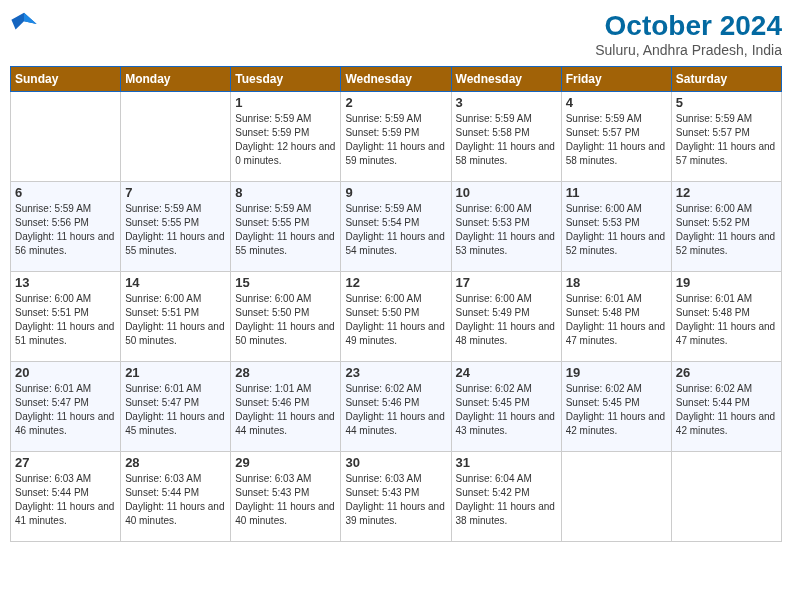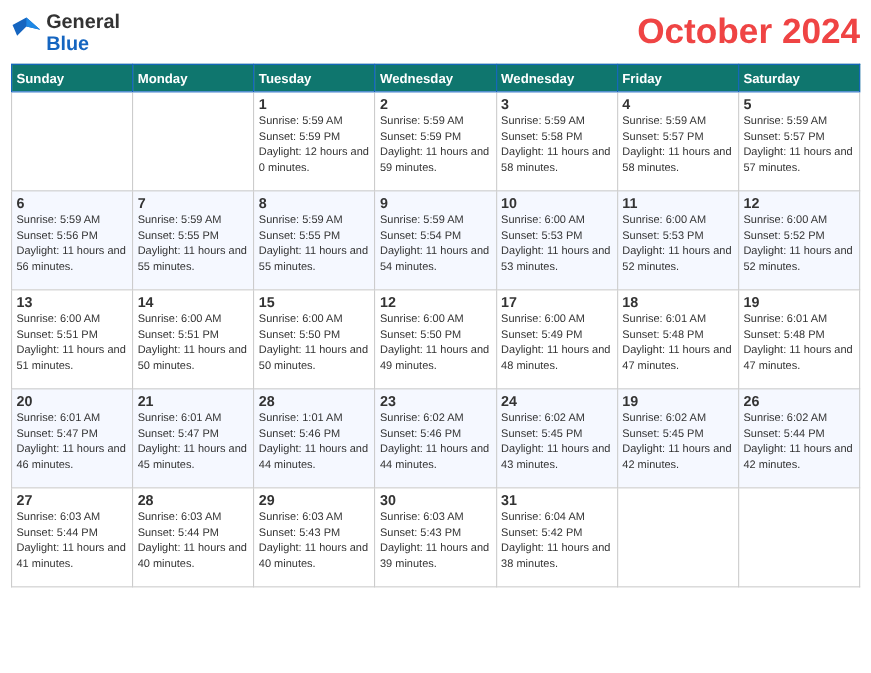--- a/index.html
+++ b/index.html
@@ -29,23 +29,23 @@
     .logo-general { color: #333; }
     .logo-blue { color: #1565c0; }
     .logo-bird {
       width: 28px;
       height: 28px;
     }
     .title-block {
       text-align: right;
     }
     .month-title {
-      font-size: 32px;
+      font-size: 28px;
       font-weight: bold;
-      color: #ef4444;
+      color: #0369a1;
     }
     .subtitle {
       font-size: 14px;
       color: #555;
     }
     .calendar {
       width: 100%;
       border-collapse: collapse;
       font-size: 11px;
     }
@@ -74,40 +74,37 @@
       margin-bottom: 2px;
     }
     .day-info {
       font-size: 10px;
       color: #333;
       line-height: 1.4;
     }
     .empty { background: #f9f9f9; }
     tr:nth-child(even) td { background-color: #f5f8ff; }
     tr:nth-child(odd) td { background-color: #fff; }
-    .calendar thead tr th { background-color: #0f766e; }
+    .calendar thead tr th { background-color: #a16207; }
   </style>
 </head>
 <body>
 
 <div class="header">
   <div class="logo">
     <div>
       <svg class="logo-bird" viewBox="0 0 40 40" xmlns="http://www.w3.org/2000/svg">
         <polygon points="20,4 38,20 20,16 8,28 2,14" fill="#1565c0"></polygon>
         <polygon points="20,4 38,20 20,16" fill="#1e88e5"></polygon>
       </svg>
     </div>
-    <div class="logo-text">
-      <span class="logo-general">General</span><br>
-      <span class="logo-blue">Blue</span>
-    </div>
   </div>
   <div class="title-block">
     <div class="month-title">October 2024</div>
+    <div class="subtitle">Suluru, Andhra Pradesh, India</div>
   </div>
 </div>
 
 <table class="calendar">
   <thead>
     <tr>
     <th>Sunday</th>
         <th>Monday</th>
         <th>Tuesday</th>
         <th>Wednesday</th>

